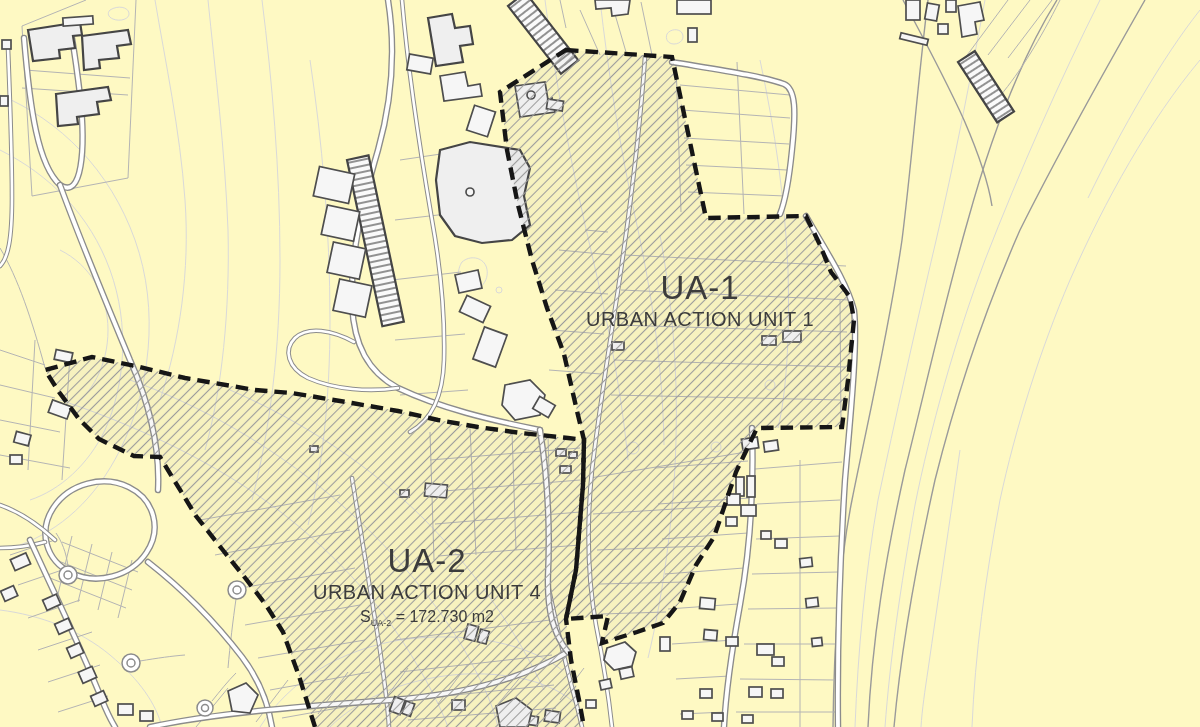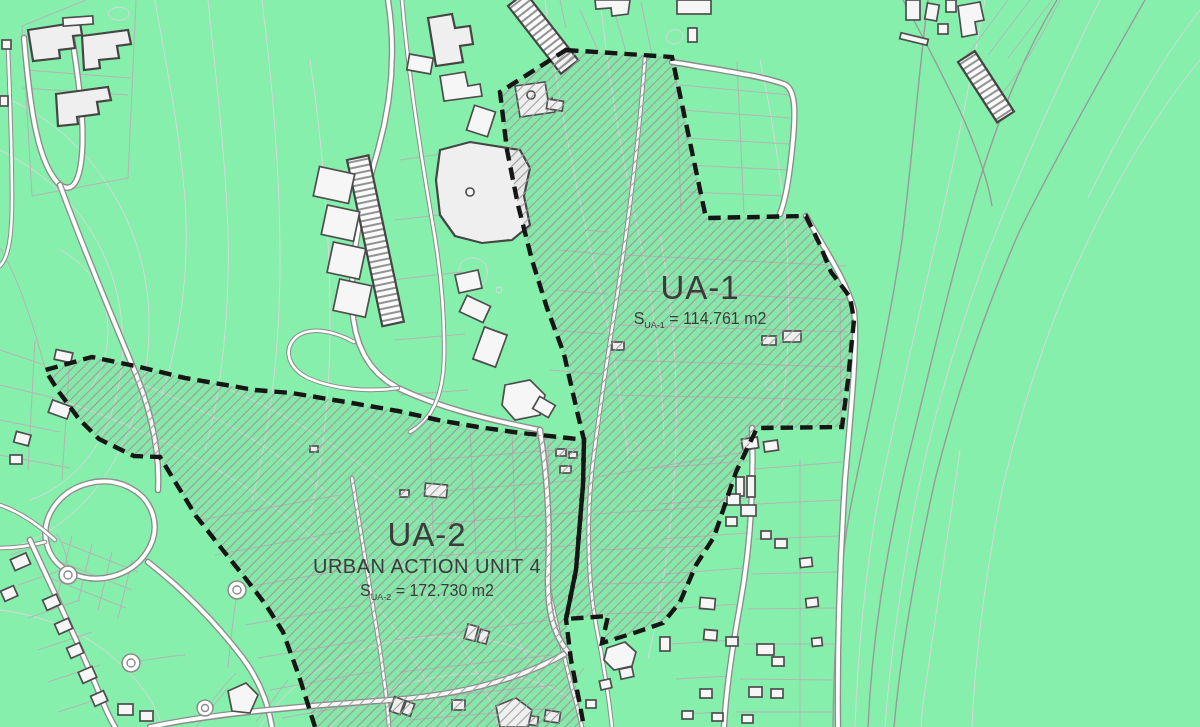--- a/index.html
+++ b/index.html
@@ -1,16 +1,16 @@
 <!DOCTYPE html>
 <html style="--c-background: #ffffff; --c-boundary: #161616; --c-hatch: #9c9c9c; --c-contour: #d9d9d9; --c-contour_strong: #9a9a9a; --c-road: #8c8c8c; --c-parcel: #b4b4b4; --c-building_stroke: #4e4e4e; --c-label_text: #3c3c3c;"><head>
 <meta charset="utf-8">
 <style>
   html,body{margin:0;padding:0;background:#fff;}
-  .map{position:relative;width:1200px;height:727px;background:#86efac;overflow:hidden;
+  .map{position:relative;width:1200px;height:727px;background:#fef9c3;overflow:hidden;
        font-family:"Liberation Sans",sans-serif;}
   svg{position:absolute;left:0;top:0;}
   
   .ct{stroke:var(--c-contour);stroke-width:1;fill:none;}
   .cts{stroke:var(--c-contour_strong);stroke-width:1.4;fill:none;}
   .pc{stroke:var(--c-parcel);stroke-width:1;fill:none;}
   .roadc{stroke:var(--c-road);stroke-width:6.5;fill:none;stroke-linejoin:round;stroke-linecap:round;}
   .roadi{stroke:#fff;stroke-width:3.8;fill:none;stroke-linejoin:round;stroke-linecap:round;}
   .rdc2{stroke-width:4.6;}
   .rdi2{stroke-width:2.6;}
@@ -254,20 +254,20 @@
   <g>
     <path class="ztint" d="M45,370 L92,357 L140,367 L185,378 L255,390 L292,393 L352,403 L398,411 L438,420 L478,427 L521,433 L568,438 L584,440 L583,485 L576,570 L566,619 L571,660 L579,700 L584,727 L315,727 L299,676 L283,632 L266,605 L246,579 L222,549 L196,516 L160,457 L134,456 L99,439 L79,419 L59,392 Z"></path>
     <path class="zfill" d="M45,370 L92,357 L140,367 L185,378 L255,390 L292,393 L352,403 L398,411 L438,420 L478,427 L521,433 L568,438 L584,440 L583,485 L576,570 L566,619 L571,660 L579,700 L584,727 L315,727 L299,676 L283,632 L266,605 L246,579 L222,549 L196,516 L160,457 L134,456 L99,439 L79,419 L59,392 Z"></path>
   </g>
   <path class="zbound" d="M566,50 L672,57 L706,218 L806,216 L820,245 L831,272 L850,297 L854,320 L848,380 L842,427 L757,428 L736,472 L714,537 L696,565 L680,602 L663,623 L637,632 L602,643 L608,616 L566,619 L576,570 L583,485 L584,440 L577,411 L564,354 L547,308 L532,260 L518,205 L507,150 L500,92 Z"></path>
   <path class="zbound" d="M315,727 L299,676 L283,632 L266,605 L246,579 L222,549 L196,516 L160,457 L134,456 L99,439 L79,419 L59,392 L45,370 L92,357 L140,367 L185,378 L255,390 L292,393 L352,403 L398,411 L438,420 L478,427 L521,433 L568,438 L584,440 L583,485 L576,570 L566,619 L571,660 L579,700 L584,727"></path>
 </svg>
 
   <div class="zone-label" style="left:575px;top:270px;">
     <div class="zl-code">UA-1</div>
-    <div class="zl-area"><span>S</span><sub>UA-1</sub> <span>= 114.761 m2</span></div>
+    <div class="zl-name">URBAN ACTION UNIT 1</div>
   </div>
-  <div class="zone-label" style="left:302px;top:517px;">
+  <div class="zone-label" style="left:302px;top:543px;">
     <div class="zl-code">UA-2</div>
     <div class="zl-name">URBAN ACTION UNIT 4</div>
     <div class="zl-area"><span>S</span><sub>UA-2</sub> <span>= 172.730 m2</span></div>
   </div>
 </div>
 
 </body></html>

